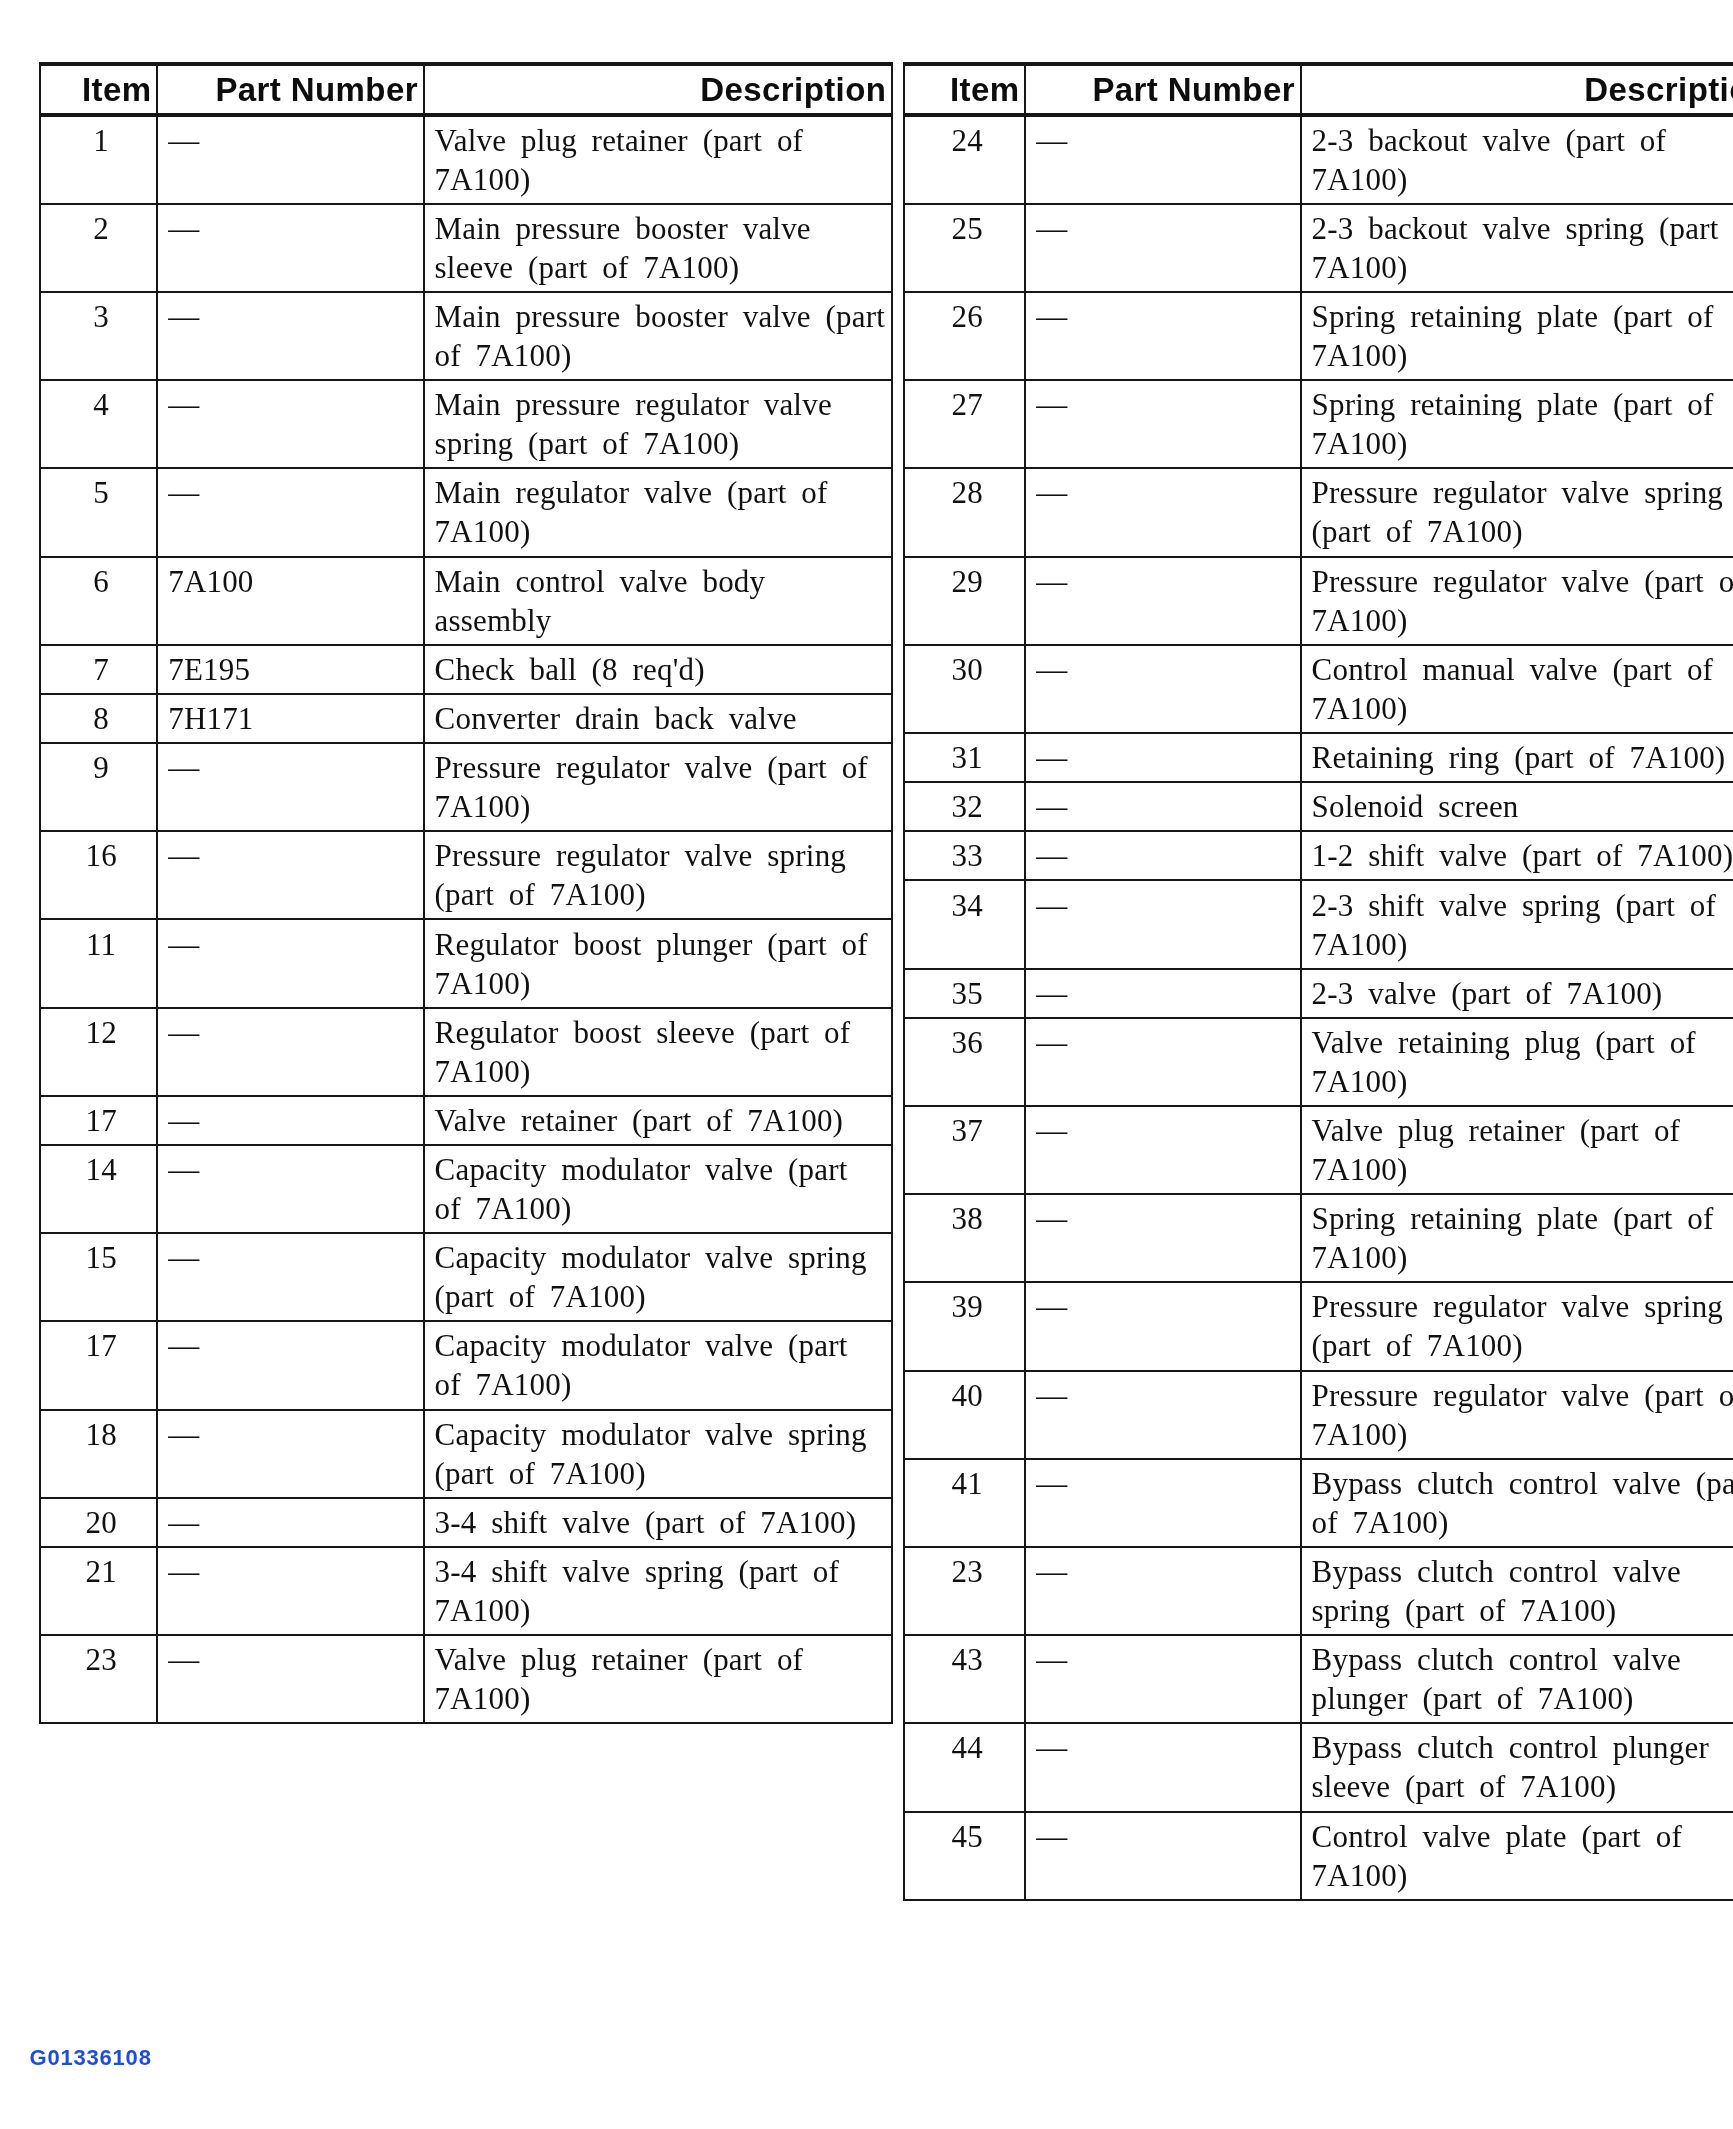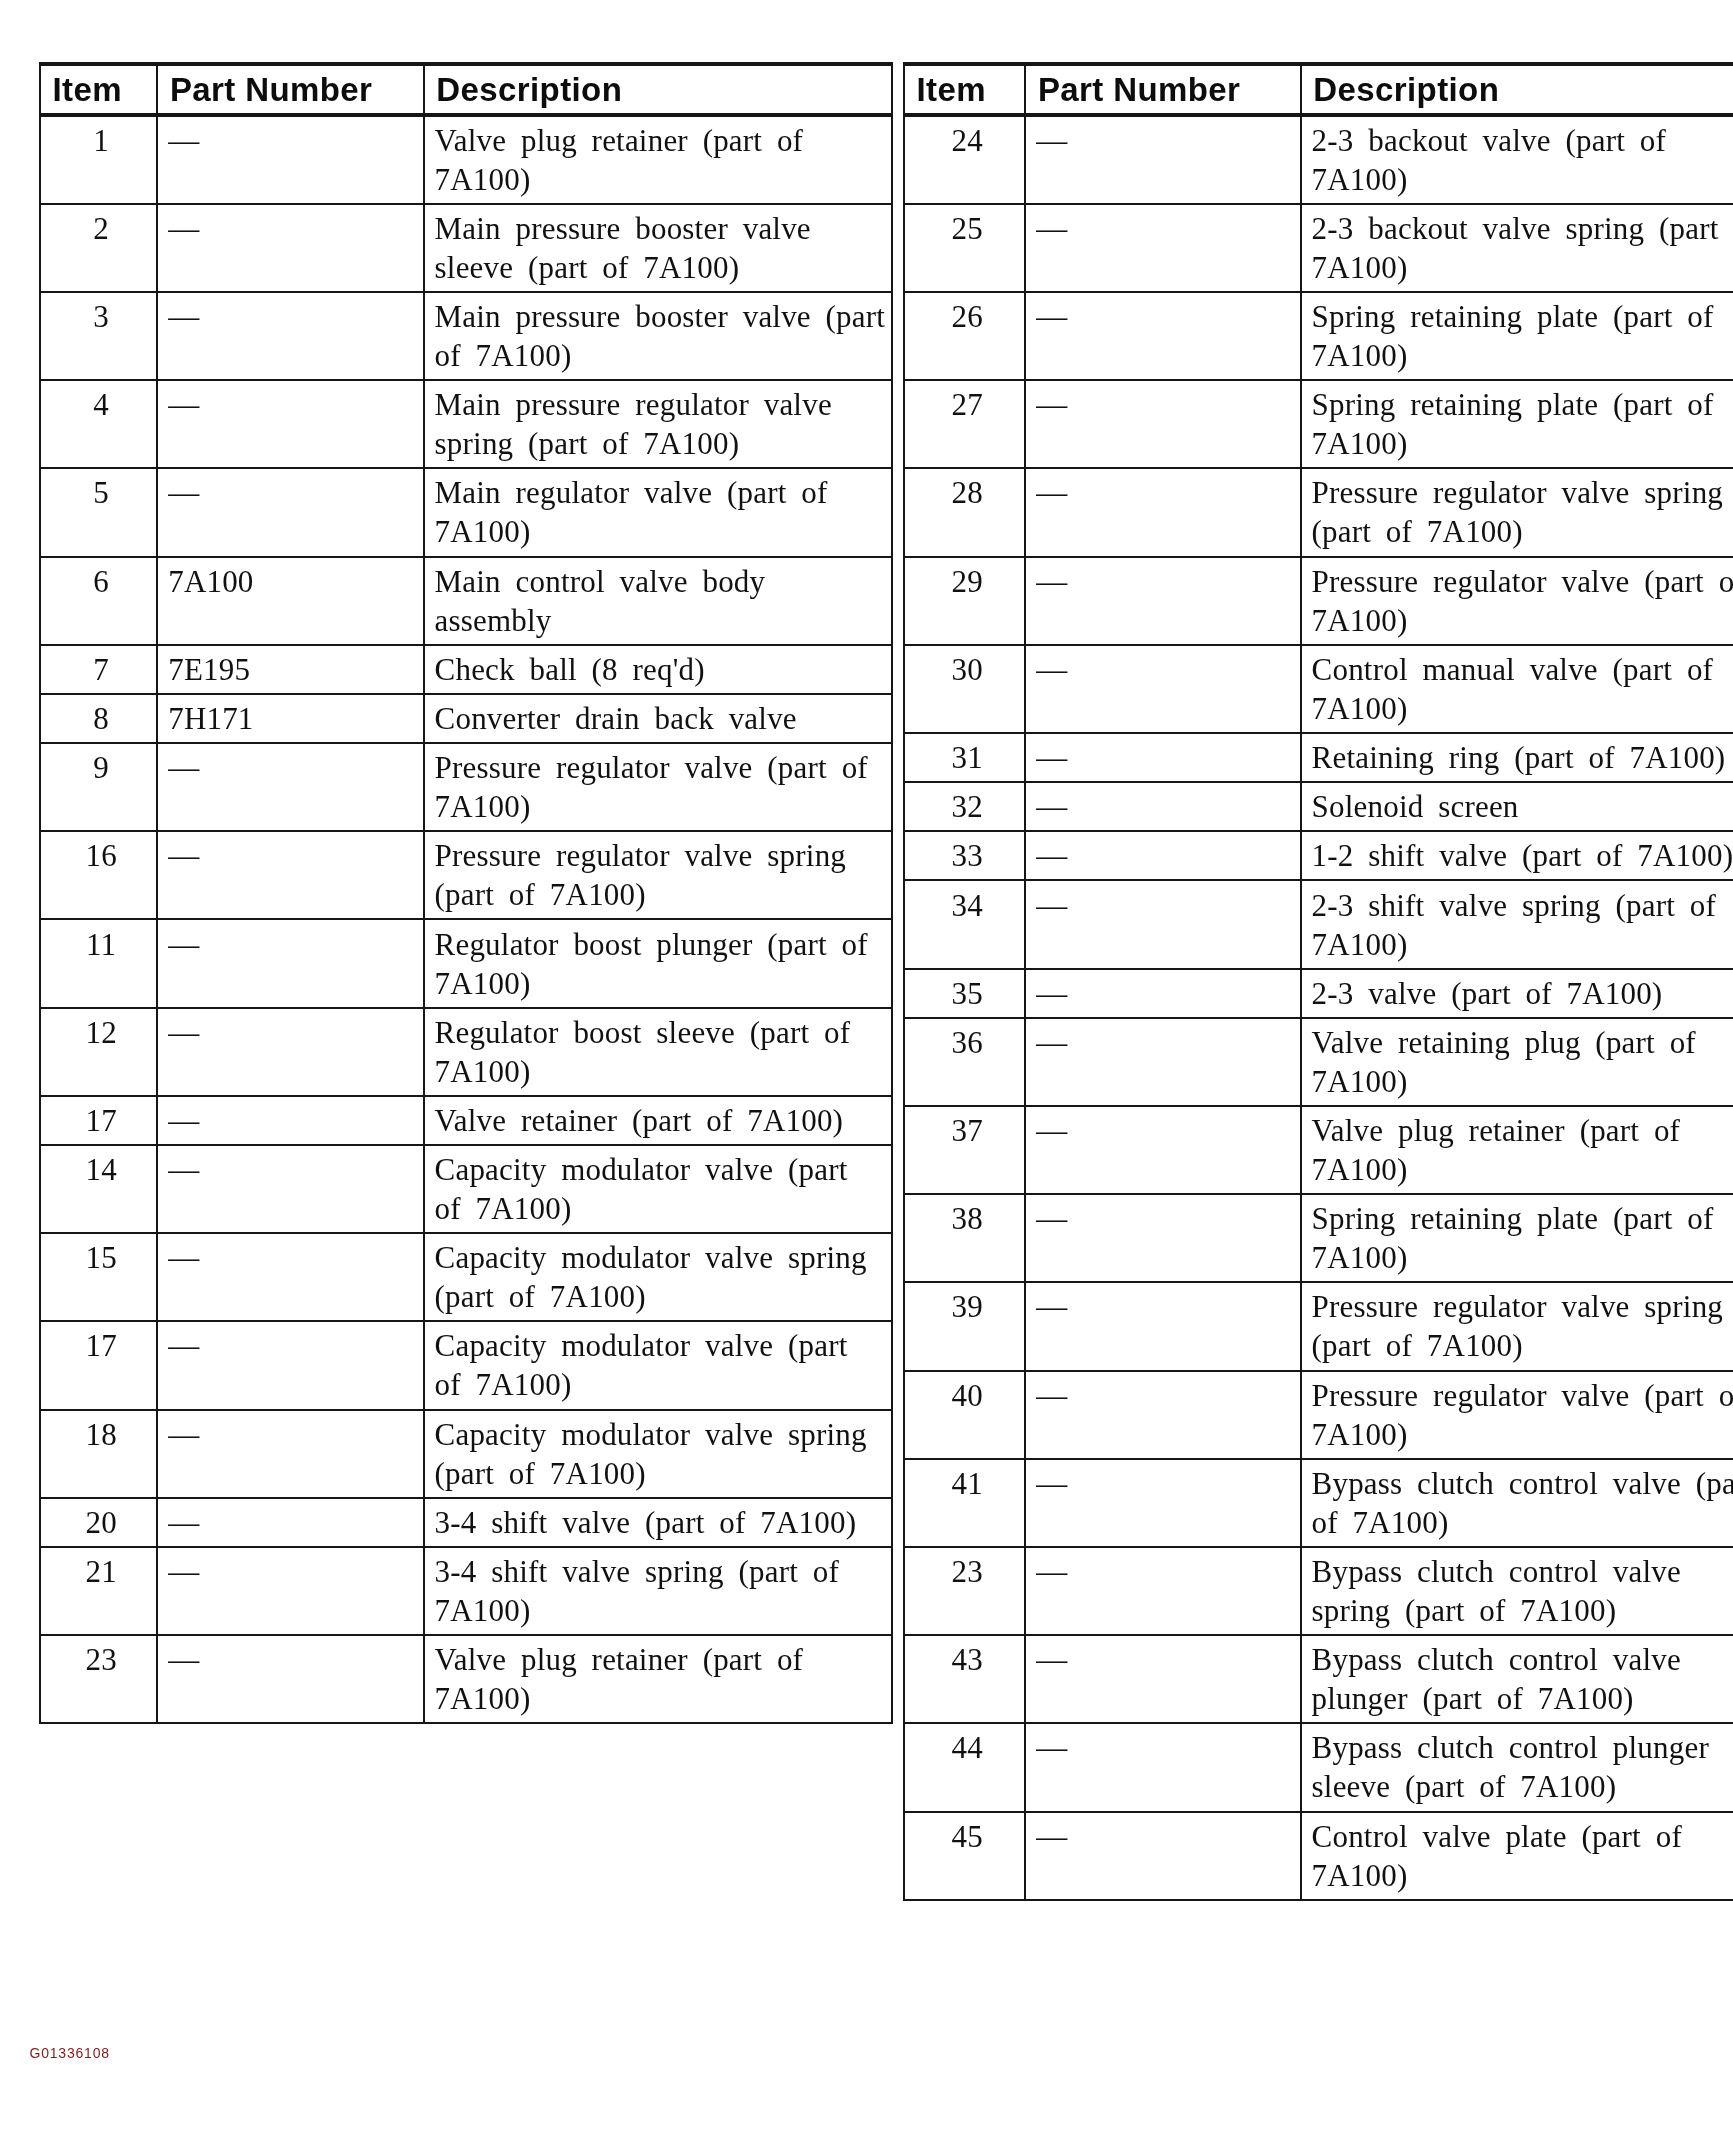--- a/index.html
+++ b/index.html
@@ -27,21 +27,21 @@
     vertical-align: top;
     overflow: hidden;
   }
   table.parts-table th {
     border-top-width: 4.9px;
     border-bottom-width: 4.1px;
     font-family: "Liberation Sans", sans-serif;
     font-weight: bold;
     font-size: 33px;
     line-height: 36px;
-    text-align: left;
+    text-align: right;
     padding: 5.7px 4.9px 4.9px 11.5px;
     color: #0d0d0d;
     letter-spacing: 0.4px;
   }
   table.parts-table td {
     font-size: 31px;
     line-height: 39px;
     padding: 4.1px 4.9px 4.1px 9.8px;
     word-spacing: 0.22em;
     letter-spacing: 0.2px;
@@ -59,24 +59,24 @@
   .left  .col-desc { width: 450px; }
   .right .col-item { width: 103px; }
   .right .col-part { width: 257px; }
   .right .col-desc { width: 457px; }
 
   .footer-code {
     position: absolute;
     left: 29.5px;
     top: 2045px;
     font-family: "Liberation Sans", sans-serif;
-    font-weight: normal;
-    font-size: 14px;
+    font-weight: bold;
+    font-size: 22px;
     letter-spacing: 0.8px;
-    color: #7f1d1d;
+    color: #1d4ed8;
   }
 </style>
 </head>
 <body>
 
 <div class="page">
 
   <table class="parts-table left">
     <thead>
       <tr>

